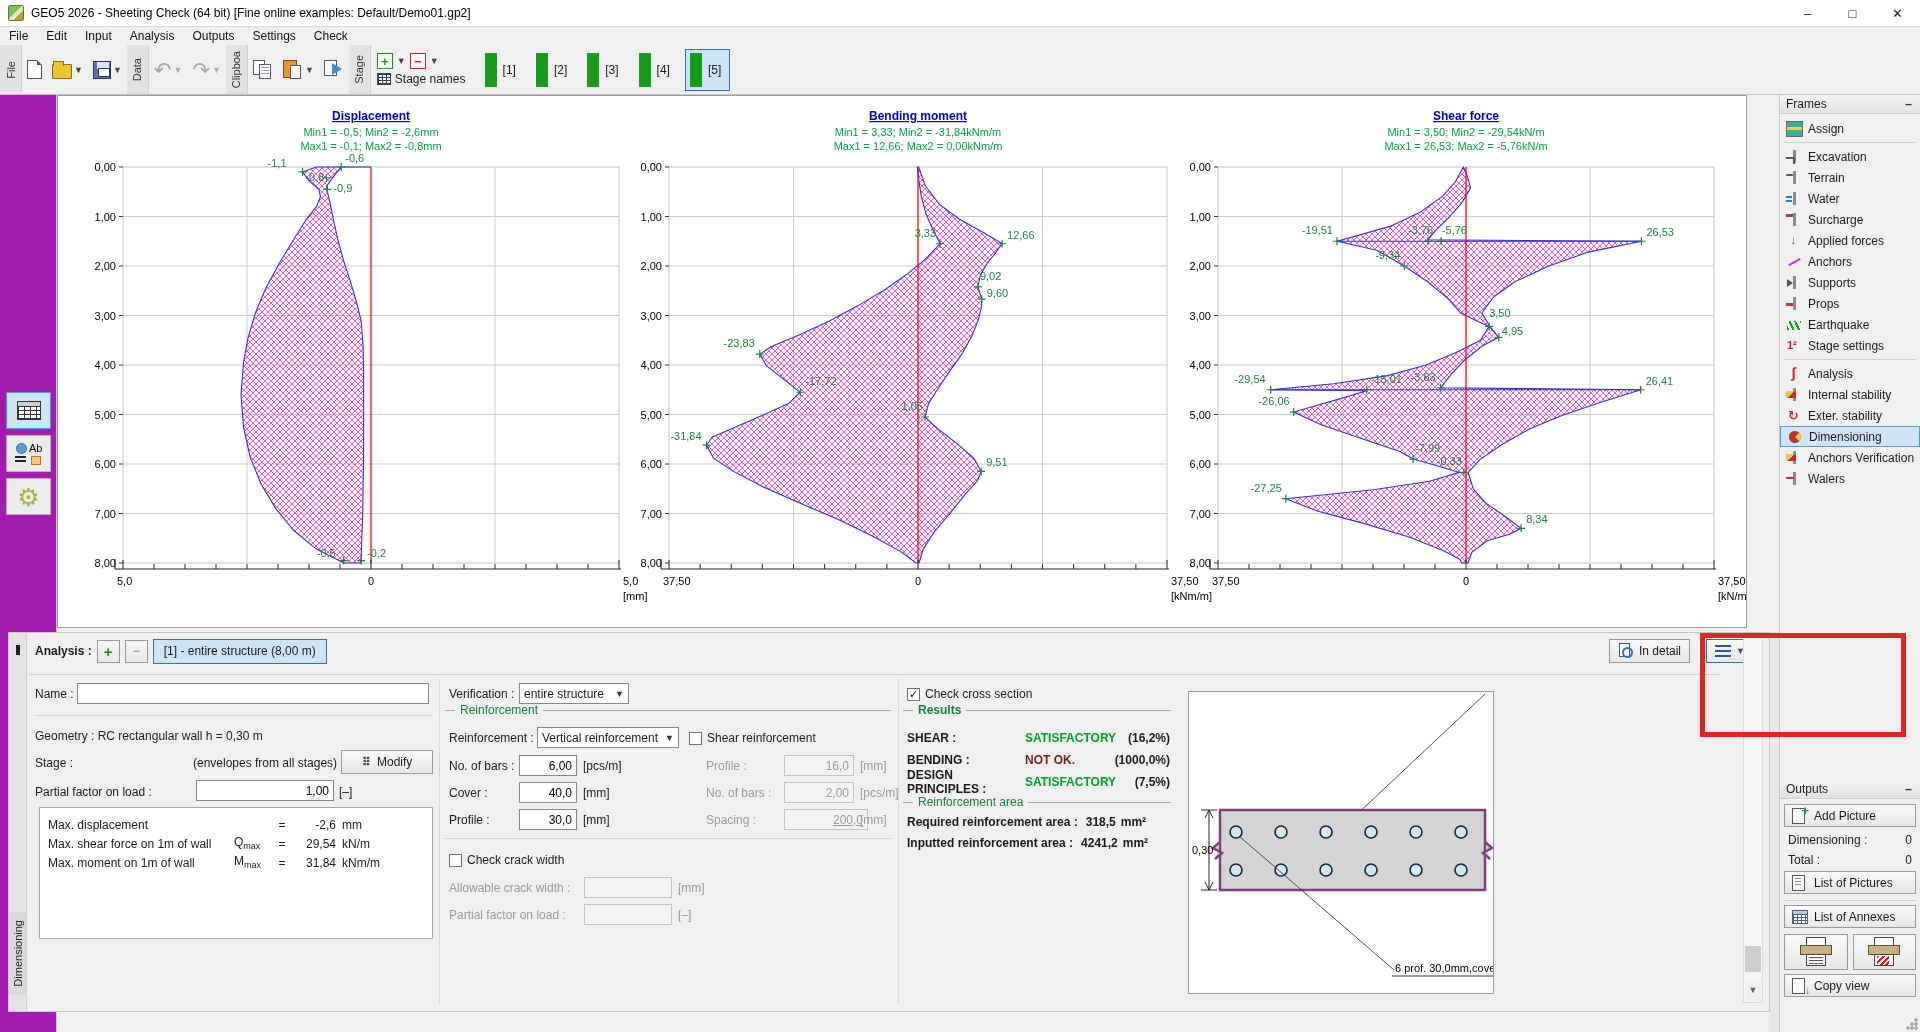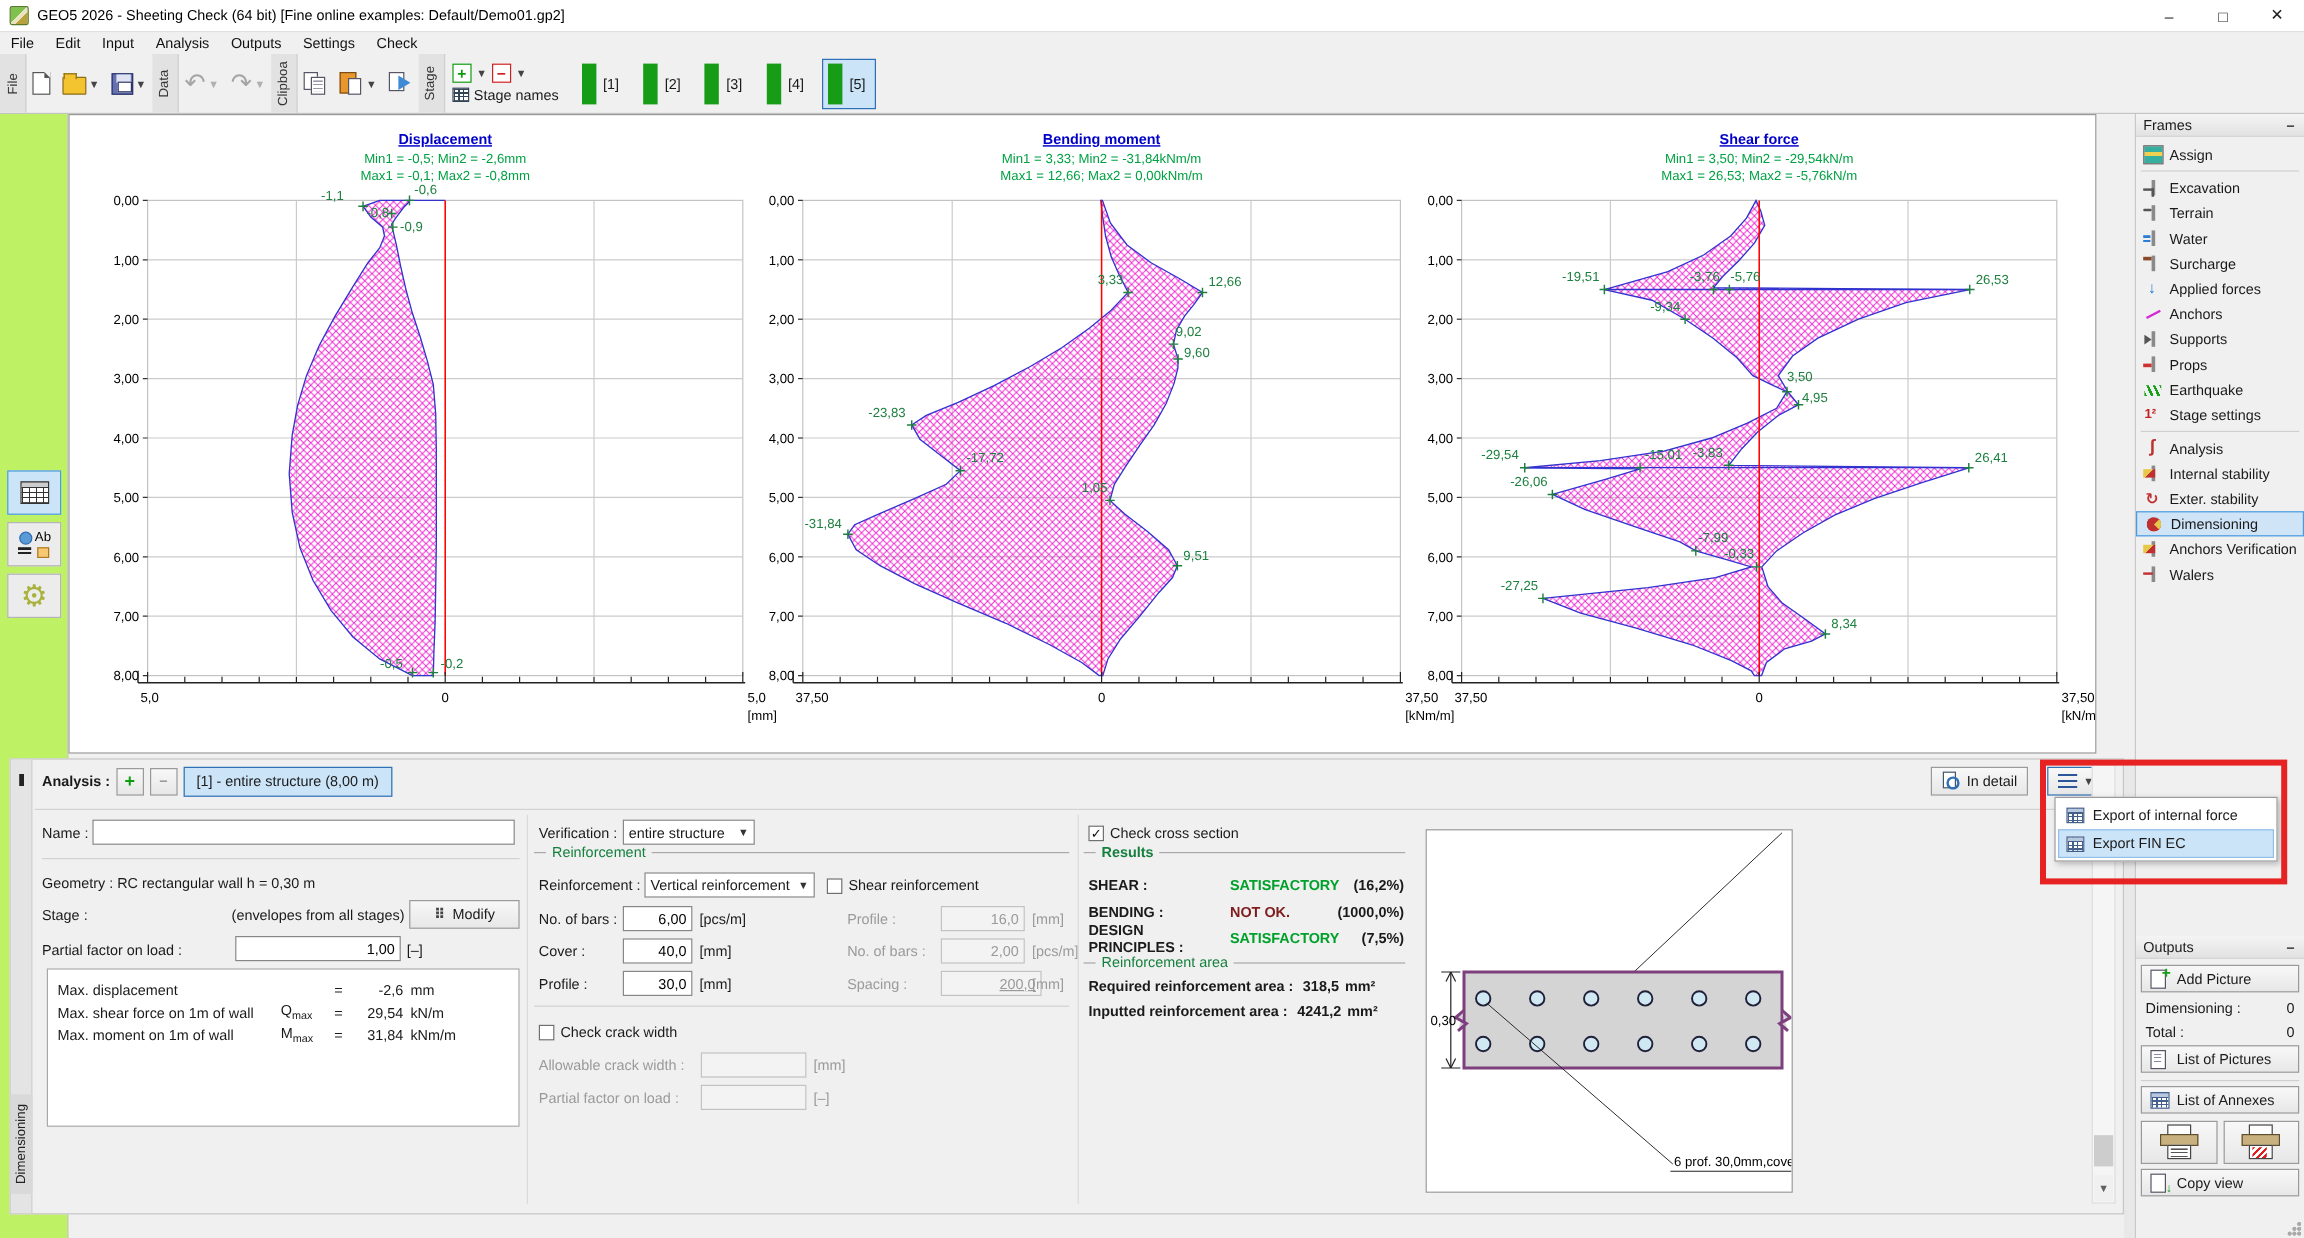--- a/index.html
+++ b/index.html
@@ -47,21 +47,21 @@
   .ic-minus { color:#d02020; border-color:#d02020; }
   .ic-grid { width:14px; height:12px; background:#fff; border:1px solid #345; background-image:repeating-linear-gradient(90deg,#345 0 1px,transparent 1px 4px),repeating-linear-gradient(180deg,#345 0 1px,transparent 1px 3px); }
   .stage-group { display:flex; flex-direction:column; justify-content:center; gap:3px; padding:0 6px; }
   .stage-group .rowa { display:flex; align-items:center; gap:4px; }
   .stage-tabs { display:flex; align-items:center; gap:6px; margin-left:8px; }
   .stage-tab { display:flex; align-items:center; gap:6px; padding:3px 8px 3px 4px; border:1px solid transparent; }
   .stage-tab .bar { width:12px; height:34px; background:#169c16; }
   .stage-tab.selected { background:#cce4f7; border-color:#2f6fb5; }
 
   
-  .left-rail { position:absolute; left:0; top:95px; width:57px; height:937px; background:#bef264; border-right:1px solid #c8c8c8;text-decoration:underline; }
+  .left-rail { position:absolute; left:0; top:95px; width:57px; height:937px; background:#a21caf; border-right:1px solid #c8c8c8;text-decoration:underline; }
   .rail-btn { position:absolute; left:6px; width:45px; height:37px; background:#ececec; border:1px solid #b5b5b5; display:flex; align-items:center; justify-content:center; }
   .rail-btn.selected { background:#cce4f7; border-color:#4a9ade; }
   .ic-table { width:24px; height:19px; background:#fff; border:1px solid #333; background-image:linear-gradient(180deg,#ccc 0 4px,transparent 4px),repeating-linear-gradient(90deg,#333 0 1px,transparent 1px 6px),repeating-linear-gradient(180deg,#333 0 1px,transparent 1px 4px); }
   .ic-ab { position:relative; width:28px; height:24px; font-size:11px; }
   .ic-ab .c { position:absolute; left:1px; top:1px; width:11px; height:11px; border-radius:50%; background:#5b9bd5; border:1px solid #2f6fb5; }
   .ic-ab .t { position:absolute; right:0; top:0; color:#000; }
   .ic-ab .l { position:absolute; left:0; bottom:2px; width:11px; height:8px; background:repeating-linear-gradient(180deg,#222 0 2px,transparent 2px 4px); }
   .ic-ab .sq { position:absolute; right:2px; bottom:1px; width:10px; height:9px; background:#f7c873; border:1px solid #b07820; }
   .ic-gear { font-size:25px; color:#a8b23c; line-height:24px; }
 
@@ -946,28 +946,16 @@
           </div>
       </div>
       <div class="out-btn">
           <span class="oi oi-copy"></span>
           <span>Copy view</span>
         </div>
     </div>
     <div class="resize-grip"></div>
   </div>
 
-  <div class="export-menu">
-
-      <div class="export-item">
-        <span class="tbl-ic"></span>
-        <span>Export of internal force</span>
-      </div>
-
-      <div class="export-item selected">
-        <span class="tbl-ic"></span>
-        <span>Export FIN EC</span>
-      </div>
-    </div>
 
   <div class="annotation"></div>
 
 </div>
 
 </body></html>

